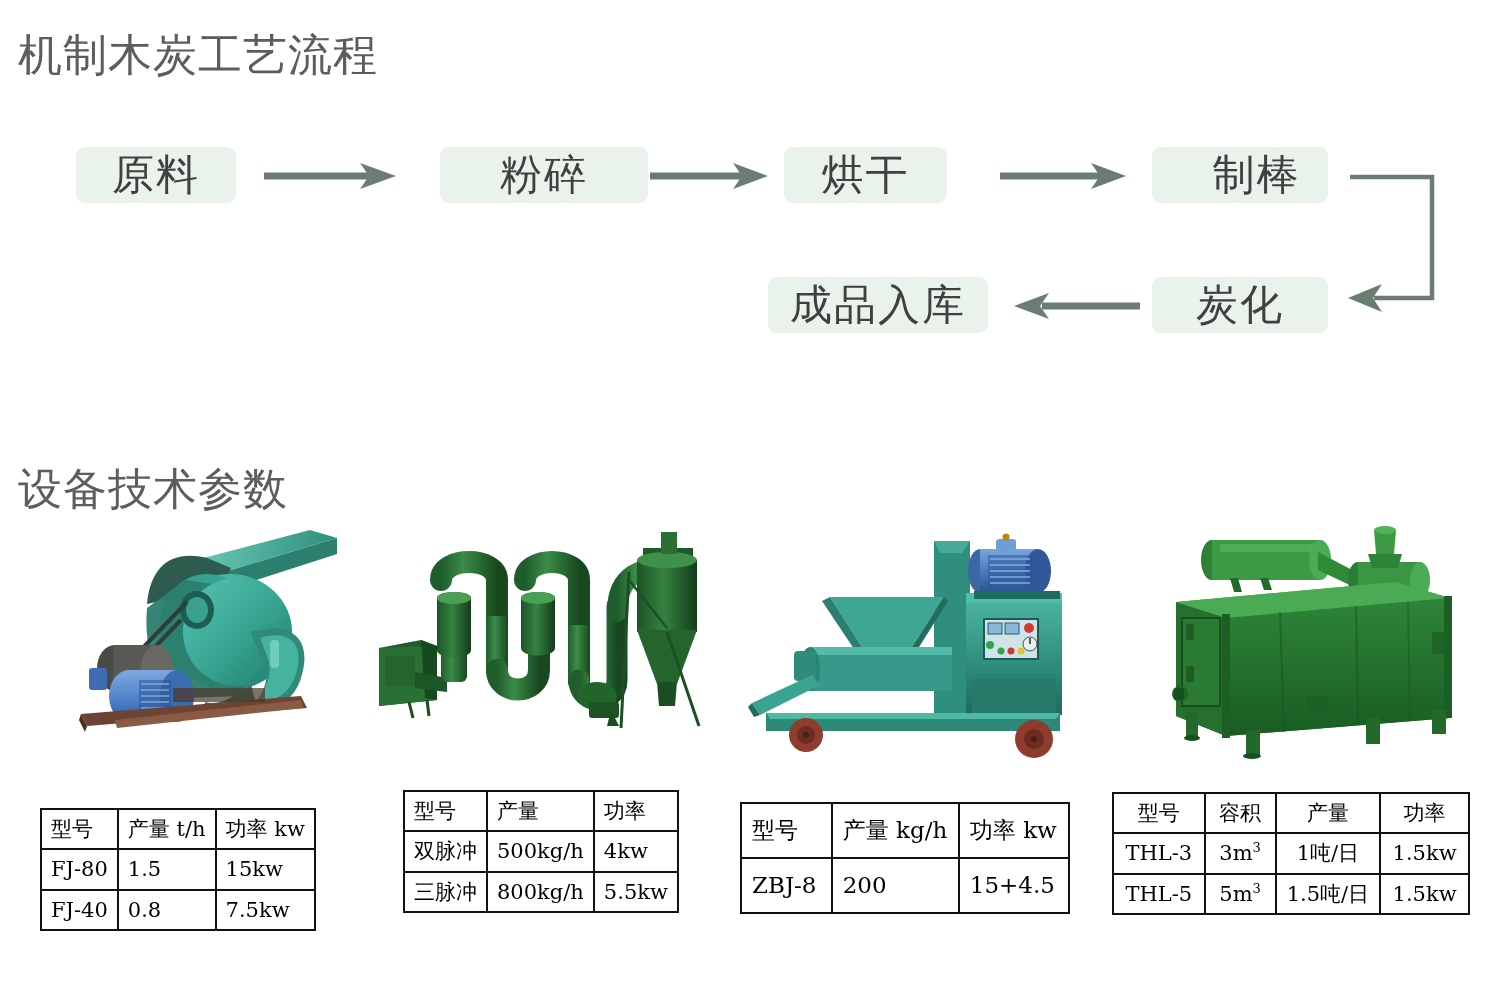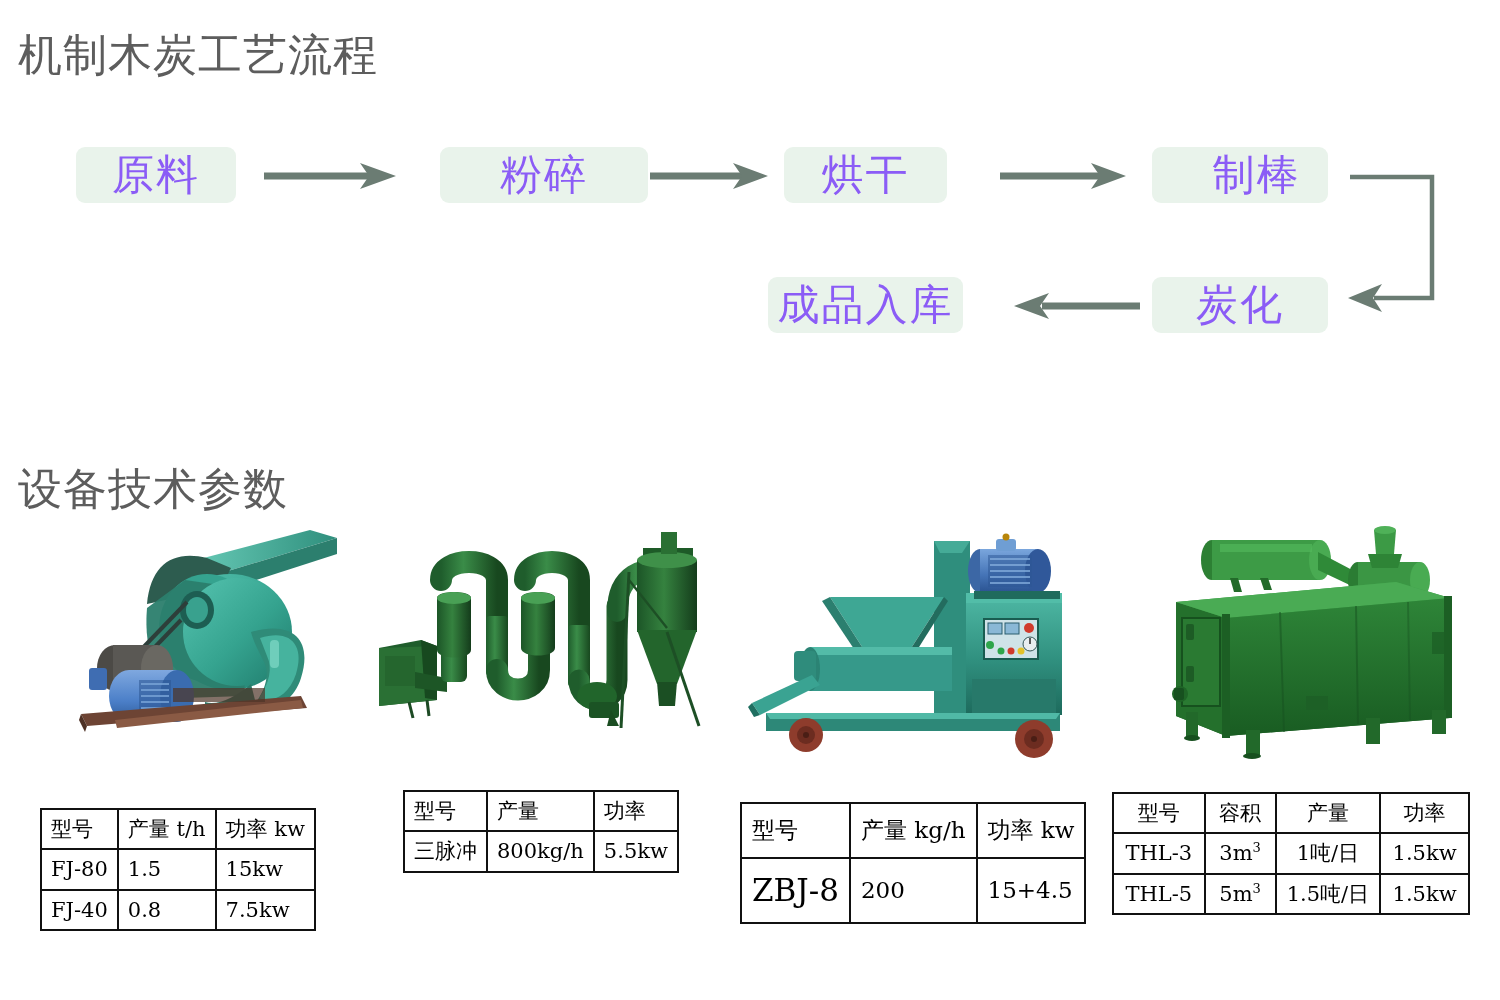--- a/index.html
+++ b/index.html
@@ -24,21 +24,21 @@
     font-family:"DejaVu Sans","Liberation Sans",sans-serif;
   }
   #title-process{left:18px;top:26px;}
   #title-specs{left:18px;top:460px;}
 
   
   .flow-box{
     position:absolute;
     background:#e9f3eb;
     border-radius:9px;
-    color:#8b5cf6;
+    color:#404040;
     font-size:42px;
     letter-spacing:2px;
     display:flex;
     align-items:center;
     justify-content:center;
     height:56px;
     box-sizing:border-box;
     white-space:nowrap;
   }
   .flow-arrow{position:absolute;}
@@ -118,21 +118,21 @@
 
   <div class="flow-box" id="box-4" style="left:1152px;top:277px;width:176px;">炭化</div>
 
   <div class="flow-arrow" id="arrow-4" style="left:1012px;top:290px;">
     <svg width="130" height="32" viewBox="0 0 130 32">
       <path d="M128 16 L30 16" stroke="#6b7c73" stroke-width="7" fill="none"></path>
       <path d="M37 3 L2 16 L37 29 L28 16 Z" fill="#6b7c73"></path>
     </svg>
   </div>
 
-  <div class="flow-box" id="box-5" style="left:768px;top:277px;width:195px;text-align:right;">成品入库</div>
+  <div class="flow-box" id="box-5" style="left:768px;top:277px;width:220px;text-align:right;">成品入库</div>
 
   <div class="machine" id="machine-0" style="left:55px;top:528px;">
     <svg width="290" height="210" viewBox="0 0 290 210">
       <defs>
         <linearGradient id="g1body" x1="0" y1="0" x2="1" y2="1">
           <stop offset="0%" stop-color="#56c4b0"></stop>
           <stop offset="55%" stop-color="#35a38f"></stop>
           <stop offset="100%" stop-color="#1f7a6b"></stop>
         </linearGradient>
         <linearGradient id="g1motor" x1="0" y1="0" x2="0" y2="1">
@@ -417,38 +417,43 @@
   <table class="spec" id="table-1" style="left:403px;top:790px;width:262px;">
     <thead>
       <tr>
         <th style="width:92px;">型号</th>
         <th style="width:92px;">产量</th>
         <th style="width:78px;">功率</th>
       </tr>
     </thead>
     <tbody>
       <tr>
+        <td>双脉冲</td>
+        <td>500kg/h</td>
+        <td>4kw</td>
+      </tr>
+      <tr>
         <td>三脉冲</td>
         <td>800kg/h</td>
         <td>5.5kw</td>
       </tr>
     </tbody>
   </table>
 
   <table class="spec" id="table-2" style="left:740px;top:802px;width:330px;">
     <thead>
       <tr>
         <th style="width:116px;padding:12px 10px;font-size:23px;">型号</th>
         <th style="width:112px;padding:12px 10px;font-size:23px;">产量 kg/h</th>
         <th style="width:102px;padding:12px 10px;font-size:23px;">功率 kw</th>
       </tr>
     </thead>
     <tbody>
       <tr>
-        <td style="padding:12px 10px;font-size:31px;">ZBJ-8</td>
+        <td style="padding:12px 10px;font-size:23px;">ZBJ-8</td>
         <td style="padding:12px 10px;font-size:23px;">200</td>
         <td style="padding:4px 10px;font-size:23px;">15+4.5</td>
       </tr>
     </tbody>
   </table>
 
   <table class="spec center" id="table-3" style="left:1112px;top:792px;width:358px;">
     <thead>
       <tr>
         <th style="width:88px;">型号</th>

